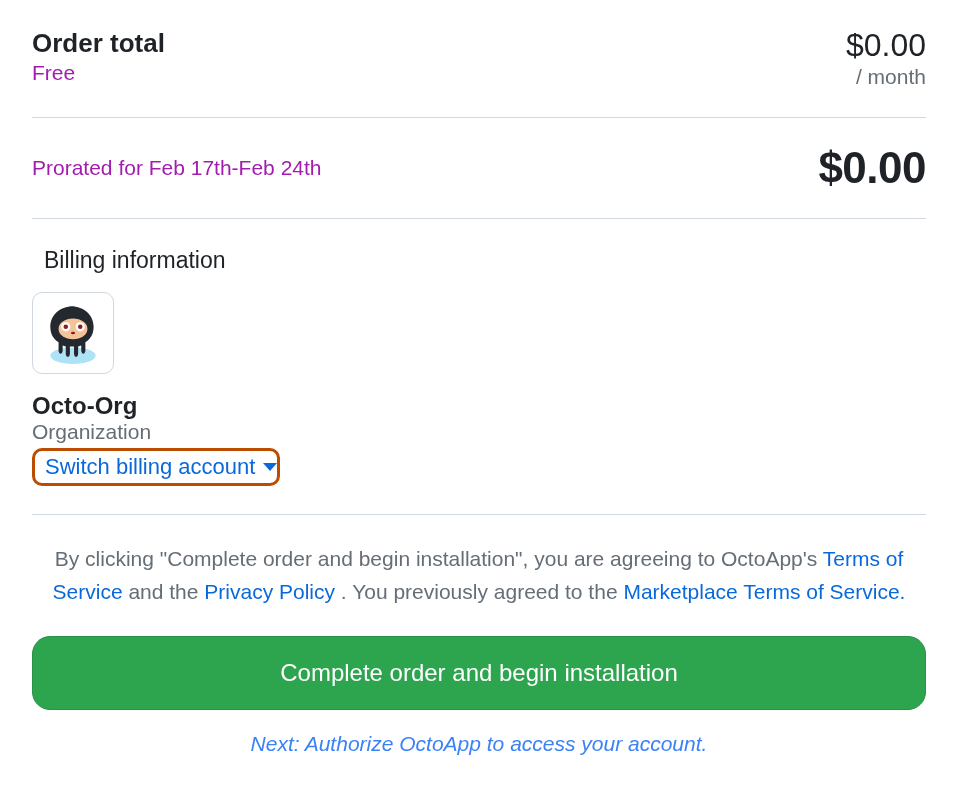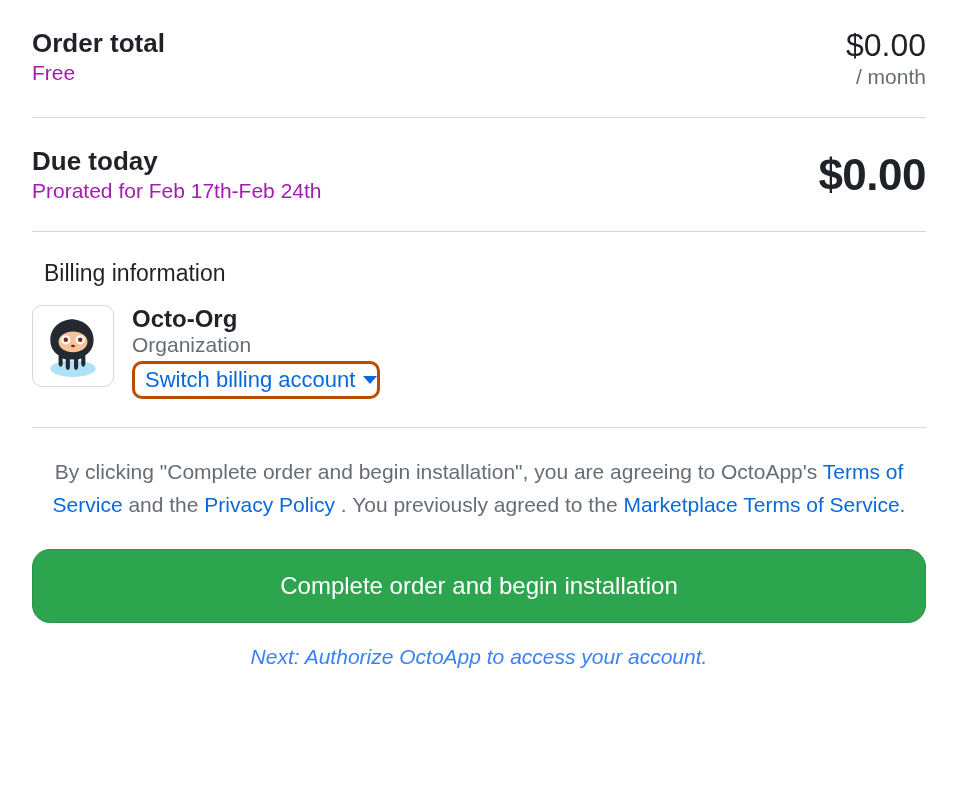--- a/index.html
+++ b/index.html
@@ -62,20 +62,21 @@
   }
   .billing-heading {
     font-size: 23px;
     font-weight: 400;
     margin: 18px 0 18px 12px;
   }
   .billing-info {
     display: flex;
     align-items: flex-start;
     gap: 18px;
+    flex-direction: column;
   }
   .avatar {
     width: 82px;
     height: 82px;
     border: 1px solid #d0d7de;
     border-radius: 10px;
     background: #ffffff;
     display: flex;
     align-items: center;
     justify-content: center;
@@ -162,21 +163,20 @@
     <div class="order-total-right">
       <p class="amount">$0.00</p>
       <p class="period">/ month</p>
     </div>
   </div>
 
   <hr class="sep">
 
   <div class="row due-section">
     <div class="due-today-left">
-      <p class="heading">Due today</p>
       <p class="sub">Prorated for Feb 17th-Feb 24th</p>
     </div>
     <p class="due-amount">$0.00</p>
   </div>
 
   <hr class="sep">
 
   <p class="billing-heading">Billing information</p>
 
   <div class="billing-info">

